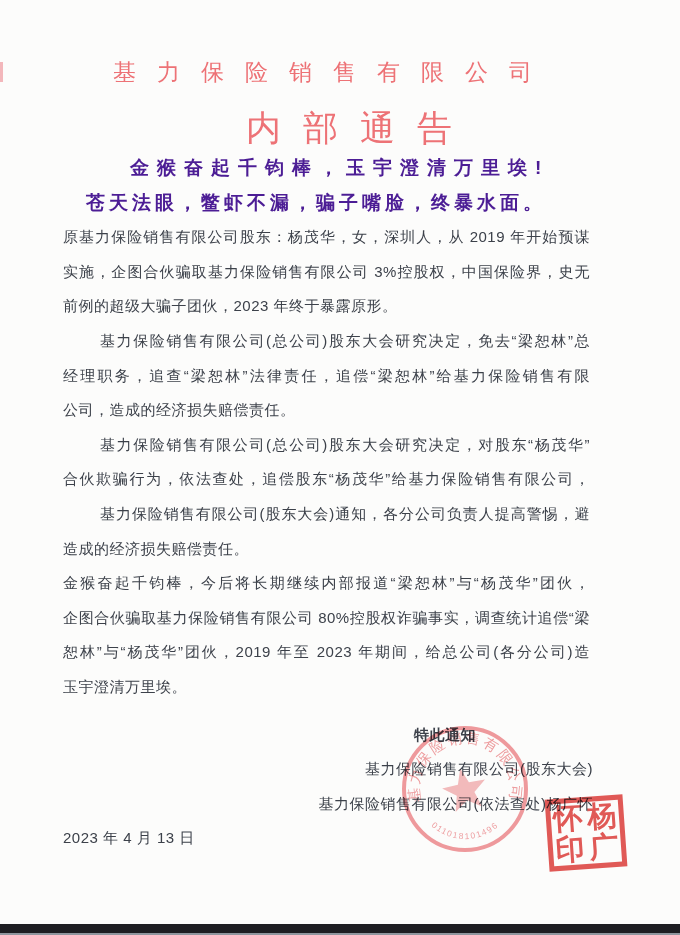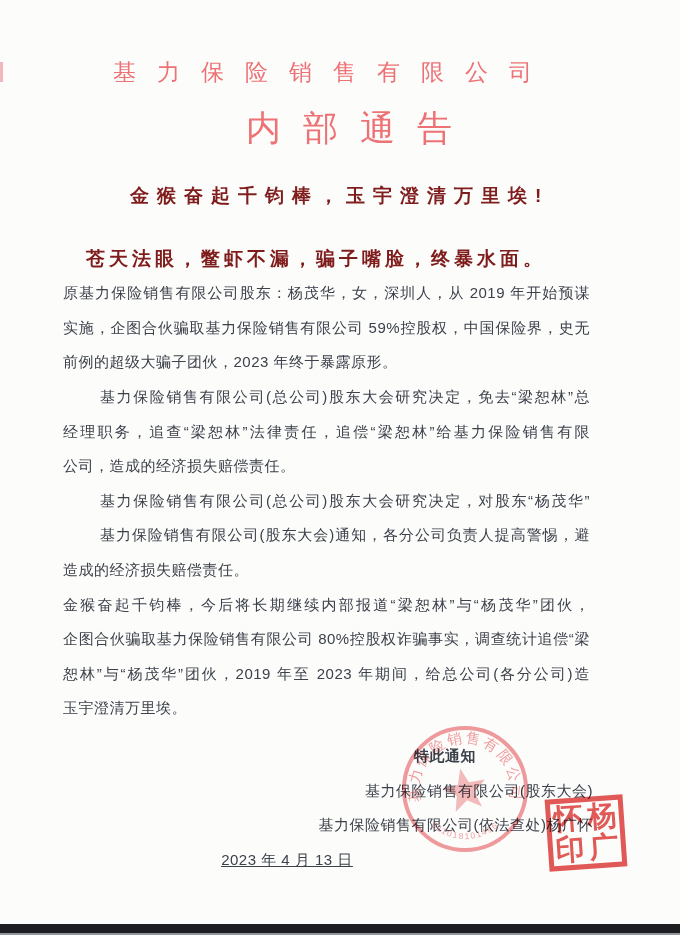--- a/index.html
+++ b/index.html
@@ -12,32 +12,32 @@
     font-size:23px;letter-spacing:21px;color:#ed7276;white-space:nowrap;
   }
   .doc-subtitle{
     position:absolute;left:246px;top:105px;
     font-size:35px;letter-spacing:22px;color:#ed7276;white-space:nowrap;
   }
   .content{
     position:absolute;left:63px;top:151px;width:530px;
     font-size:15px;line-height:34.6px;letter-spacing:0.5px;color:#3c414a;
   }
-  .hline{font-weight:bold;font-size:19px;color:#7f1d1d;white-space:nowrap;margin-top:28px;}
+  .hline{font-weight:bold;font-size:19px;color:#4c1d95;white-space:nowrap;}
   .hline.h1{margin-left:67px;letter-spacing:8px;}
   .hline.h2{margin-left:23px;letter-spacing:4px;}
   .bline{
     width:527px;box-sizing:border-box;
     text-align:justify;text-align-last:justify;text-justify:inter-character;
   }
   .bline.indent{padding-left:37px;}
   .bline.endline{text-align-last:left;}
   .notice{margin-left:351px;font-weight:600;white-space:nowrap;margin-top:13px;}
   .signer{text-align:right;width:530px;white-space:nowrap;}
-  .dateline{text-align:center;width:530px;padding-right:82px;box-sizing:border-box;white-space:nowrap;text-decoration:underline;}
+  .dateline{text-align:left;width:530px;padding-right:82px;box-sizing:border-box;white-space:nowrap;}
   .round-seal{
     position:absolute;left:396px;top:720px;width:138px;height:138px;
     mix-blend-mode:multiply;opacity:.85;
   }
   .square-seal{
     position:absolute;left:547px;top:797px;width:78px;height:72px;
     border:5px solid #df4340;box-sizing:border-box;transform:rotate(-4deg);
     display:grid;grid-template-columns:1fr 1fr;grid-template-rows:1fr 1fr;
     color:#df4340;font-size:29px;font-weight:bold;line-height:31px;
     text-align:center;mix-blend-mode:multiply;opacity:.88;background:rgba(255,255,255,0);
@@ -57,26 +57,27 @@
 
   <div class="doc-title">基力保险销售有限公司</div>
   <div class="doc-subtitle">内部通告</div>
 
   <div class="content">
     <div class="hline h1">金猴奋起千钧棒，玉宇澄清万里埃!</div>
     <div class="hline h2">苍天法眼，鳖虾不漏，骗子嘴脸，终暴水面。</div>
 
     <div id="body-lines">
         <div class="bline">原基力保险销售有限公司股东：杨茂华，女，深圳人，从 2019 年开始预谋</div>
-        <div class="bline">实施，企图合伙骗取基力保险销售有限公司 59%控股权，中国保险界，史无</div>
+        <div class="bline">实施，企图合伙骗取基力保险销售有限公司 3%控股权，中国保险界，史无</div>
         <div class="bline endline">前例的超级大骗子团伙，2023 年终于暴露原形。</div>
         <div class="bline indent">基力保险销售有限公司(总公司)股东大会研究决定，免去“梁恕林”总</div>
         <div class="bline">经理职务，追查“梁恕林”法律责任，追偿“梁恕林”给基力保险销售有限</div>
         <div class="bline endline">公司，造成的经济损失赔偿责任。</div>
         <div class="bline indent">基力保险销售有限公司(总公司)股东大会研究决定，对股东“杨茂华”</div>
+        <div class="bline">合伙欺骗行为，依法查处，追偿股东“杨茂华”给基力保险销售有限公司，</div>
         <div class="bline indent">基力保险销售有限公司(股东大会)通知，各分公司负责人提高警惕，避</div>
         <div class="bline endline">造成的经济损失赔偿责任。</div>
         <div class="bline">金猴奋起千钧棒，今后将长期继续内部报道“梁恕林”与“杨茂华”团伙，</div>
         <div class="bline">企图合伙骗取基力保险销售有限公司 80%控股权诈骗事实，调查统计追偿“梁</div>
         <div class="bline">恕林”与“杨茂华”团伙，2019 年至 2023 年期间，给总公司(各分公司)造</div>
         <div class="bline endline">玉宇澄清万里埃。</div>
       </div>
 
     <div class="notice">特此通知</div>
     <div class="signer">基力保险销售有限公司(股东大会)</div>

